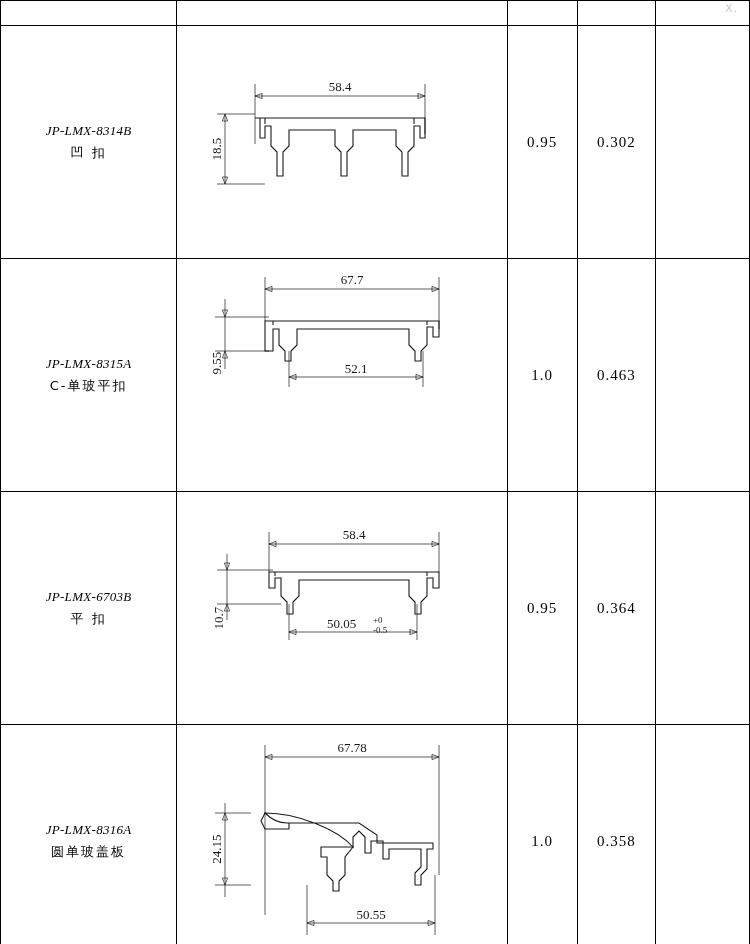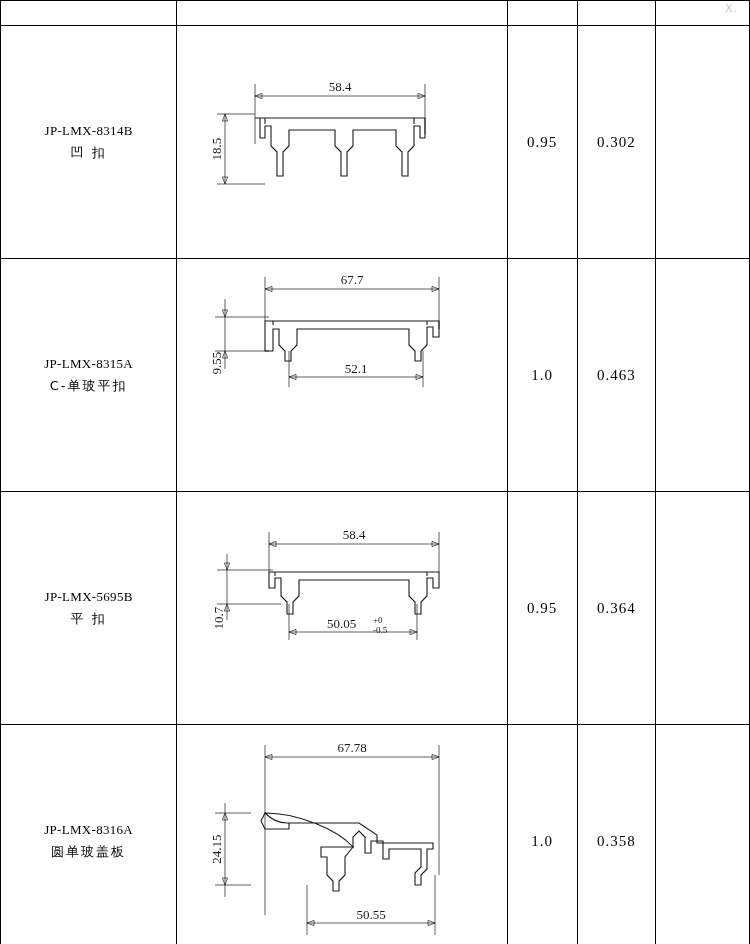--- a/index.html
+++ b/index.html
@@ -39,21 +39,21 @@
   col.c-last { width: 94px; }
 
   tr.r-top  td { height: 24px; }
   tr.r-body td { height: 232px; }
 
   .code-cell {
     font-size: 13px;
     line-height: 1.7;
     letter-spacing: 0.3px;
   }
-  .code-cell .line1 { white-space: nowrap; }
+  .code-cell .line1 { white-space: nowrap; font-style: italic; }
   .code-cell .line2 {
     font-family: "DejaVu Sans", sans-serif;
     font-size: 13px;
     letter-spacing: 2px;
     text-align: center;
   }
   .num-cell {
     font-size: 15px;
     letter-spacing: 1px;
   }
@@ -250,21 +250,21 @@
             </svg>
           </div>
         </td>
         <td class="num-cell">1.0</td>
         <td class="num-cell">0.463</td>
         <td></td>
       </tr>
 
       <tr class="r-body">
         <td class="code-cell">
-          <div class="line1">JP-LMX-5695B</div>
+          <div class="line1">JP-LMX-6703B</div>
           <div class="line2">平 扣</div>
         </td>
         <td class="draw-cell">
           <div class="draw-wrap">
             <svg class="fig" viewBox="0 0 330 232">
 
               <line class="dim" x1="92" y1="40" x2="92" y2="80"></line>
               <line class="dim" x1="262" y1="40" x2="262" y2="80"></line>
               <line class="dim" x1="92" y1="52" x2="262" y2="52"></line>
               <path class="dim" d="M92 52 l7 -2.6 v5.2 z" fill="#1a1a1a"></path>

